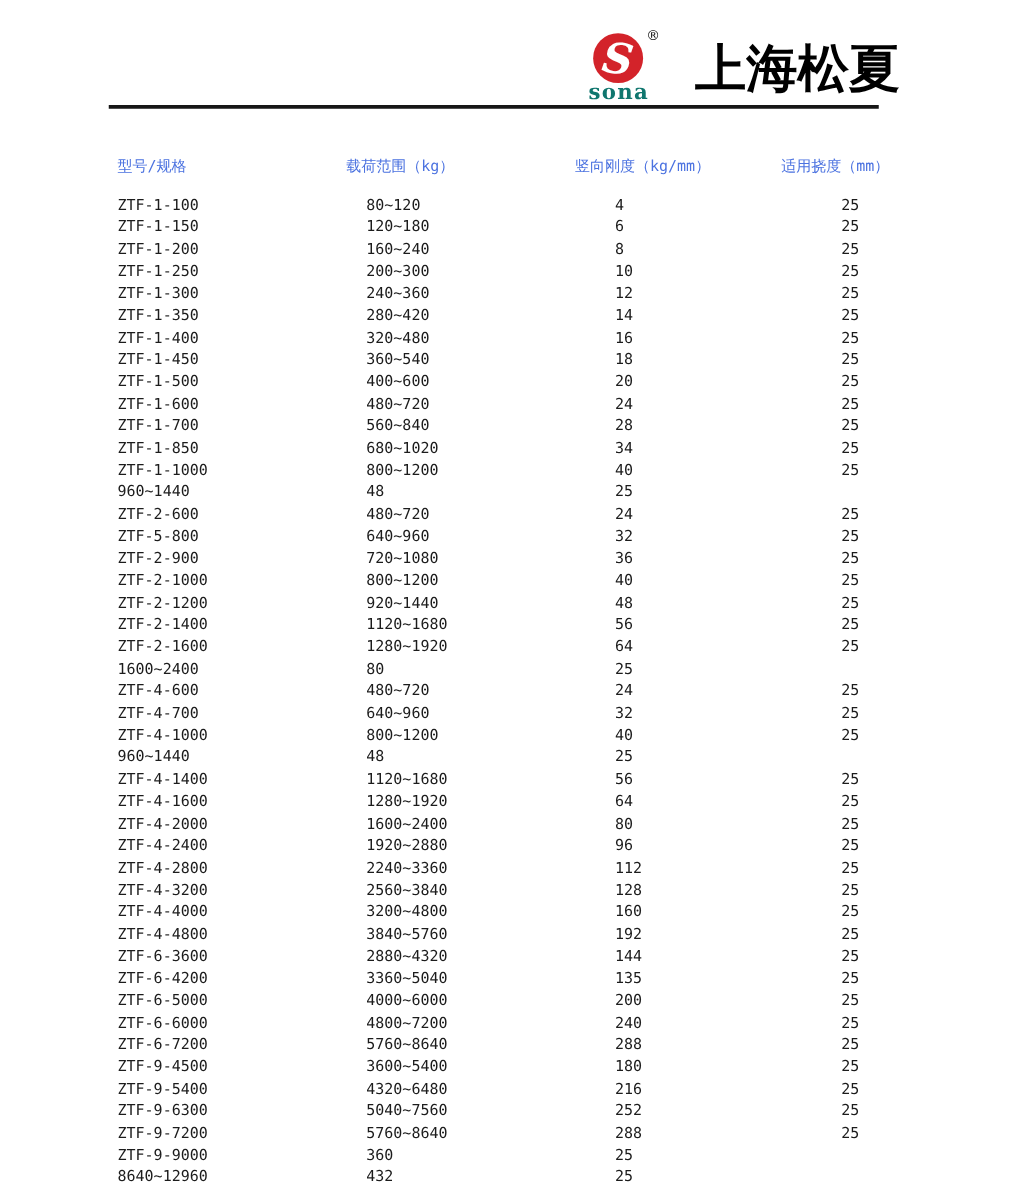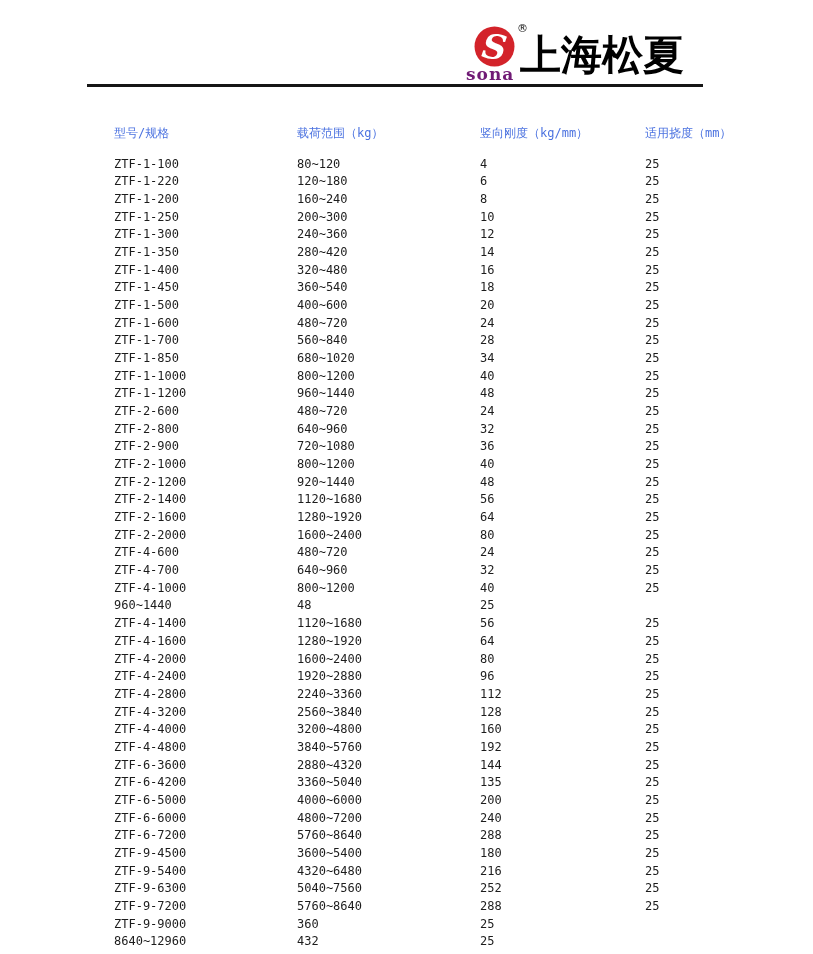--- a/index.html
+++ b/index.html
@@ -24,50 +24,50 @@
     width: 41px; height: 41px;
     color: var(--logo-red, #d3232a);
   }
   .reg-mark {
     position: absolute; left: 517px; top: 22px;
     font-size: 11px; color: #111;
     font-family: "DejaVu Sans", "Liberation Sans", sans-serif;
   }
   .logo-word {
     position: absolute; left: 466px; top: 64px; width: 58px;
+    text-align: center;
     font-family: "DejaVu Serif", "Liberation Serif", serif;
     font-weight: bold; font-size: 17px; letter-spacing: 1px;
-    color: #701a75;
+    color: #0f766e;
   }
   .company {
-    position: absolute; left: 520px; top: 34px;
+    position: absolute; left: 556px; top: 34px;
     font-family: "DejaVu Sans", "Liberation Sans", sans-serif;
     font-weight: bold; font-size: 41px; line-height: 1.05;
     letter-spacing: 0px; color: #000;
     white-space: nowrap;
   }
   .rule {
     position: absolute; left: 87px; top: 84px;
     width: 616px; height: 3px; background: #161616;
   }
 
   
   .spec-table { position: absolute; left: 94px; top: 125px; width: 640px; }
   .thead, .trow {
     display: grid;
     grid-template-columns: 183px 183px 165px 90px;
-    margin-left: 20px;
   }
   .thead {
     color: var(--header-blue, #4b72e0);
     font-size: 13px; line-height: 16px;
     margin-bottom: 13px;
     white-space: nowrap;
   }
-  .trow { height: 17.68px; }
+  .trow { height: 17.68px; gap: 16px; }
   .tcell {
     font-size: 12px; line-height: 17.68px;
     white-space: nowrap; overflow: visible;
   }
 </style>
 </head>
 <body>
 
 <div class="page">
 
@@ -91,21 +91,21 @@
       <span class="tcell">适用挠度（mm）</span>
     </div>
     <div class="tbody">
         <div class="trow">
           <span class="tcell">ZTF-1-100</span>
           <span class="tcell">80~120</span>
           <span class="tcell">4</span>
           <span class="tcell">25</span>
         </div>
         <div class="trow">
-          <span class="tcell">ZTF-1-220</span>
+          <span class="tcell">ZTF-1-150</span>
           <span class="tcell">120~180</span>
           <span class="tcell">6</span>
           <span class="tcell">25</span>
         </div>
         <div class="trow">
           <span class="tcell">ZTF-1-200</span>
           <span class="tcell">160~240</span>
           <span class="tcell">8</span>
           <span class="tcell">25</span>
         </div>
@@ -163,33 +163,32 @@
           <span class="tcell">34</span>
           <span class="tcell">25</span>
         </div>
         <div class="trow">
           <span class="tcell">ZTF-1-1000</span>
           <span class="tcell">800~1200</span>
           <span class="tcell">40</span>
           <span class="tcell">25</span>
         </div>
         <div class="trow">
-          <span class="tcell">ZTF-1-1200</span>
           <span class="tcell">960~1440</span>
           <span class="tcell">48</span>
           <span class="tcell">25</span>
         </div>
         <div class="trow">
           <span class="tcell">ZTF-2-600</span>
           <span class="tcell">480~720</span>
           <span class="tcell">24</span>
           <span class="tcell">25</span>
         </div>
         <div class="trow">
-          <span class="tcell">ZTF-2-800</span>
+          <span class="tcell">ZTF-5-800</span>
           <span class="tcell">640~960</span>
           <span class="tcell">32</span>
           <span class="tcell">25</span>
         </div>
         <div class="trow">
           <span class="tcell">ZTF-2-900</span>
           <span class="tcell">720~1080</span>
           <span class="tcell">36</span>
           <span class="tcell">25</span>
         </div>
@@ -211,21 +210,20 @@
           <span class="tcell">56</span>
           <span class="tcell">25</span>
         </div>
         <div class="trow">
           <span class="tcell">ZTF-2-1600</span>
           <span class="tcell">1280~1920</span>
           <span class="tcell">64</span>
           <span class="tcell">25</span>
         </div>
         <div class="trow">
-          <span class="tcell">ZTF-2-2000</span>
           <span class="tcell">1600~2400</span>
           <span class="tcell">80</span>
           <span class="tcell">25</span>
         </div>
         <div class="trow">
           <span class="tcell">ZTF-4-600</span>
           <span class="tcell">480~720</span>
           <span class="tcell">24</span>
           <span class="tcell">25</span>
         </div>

